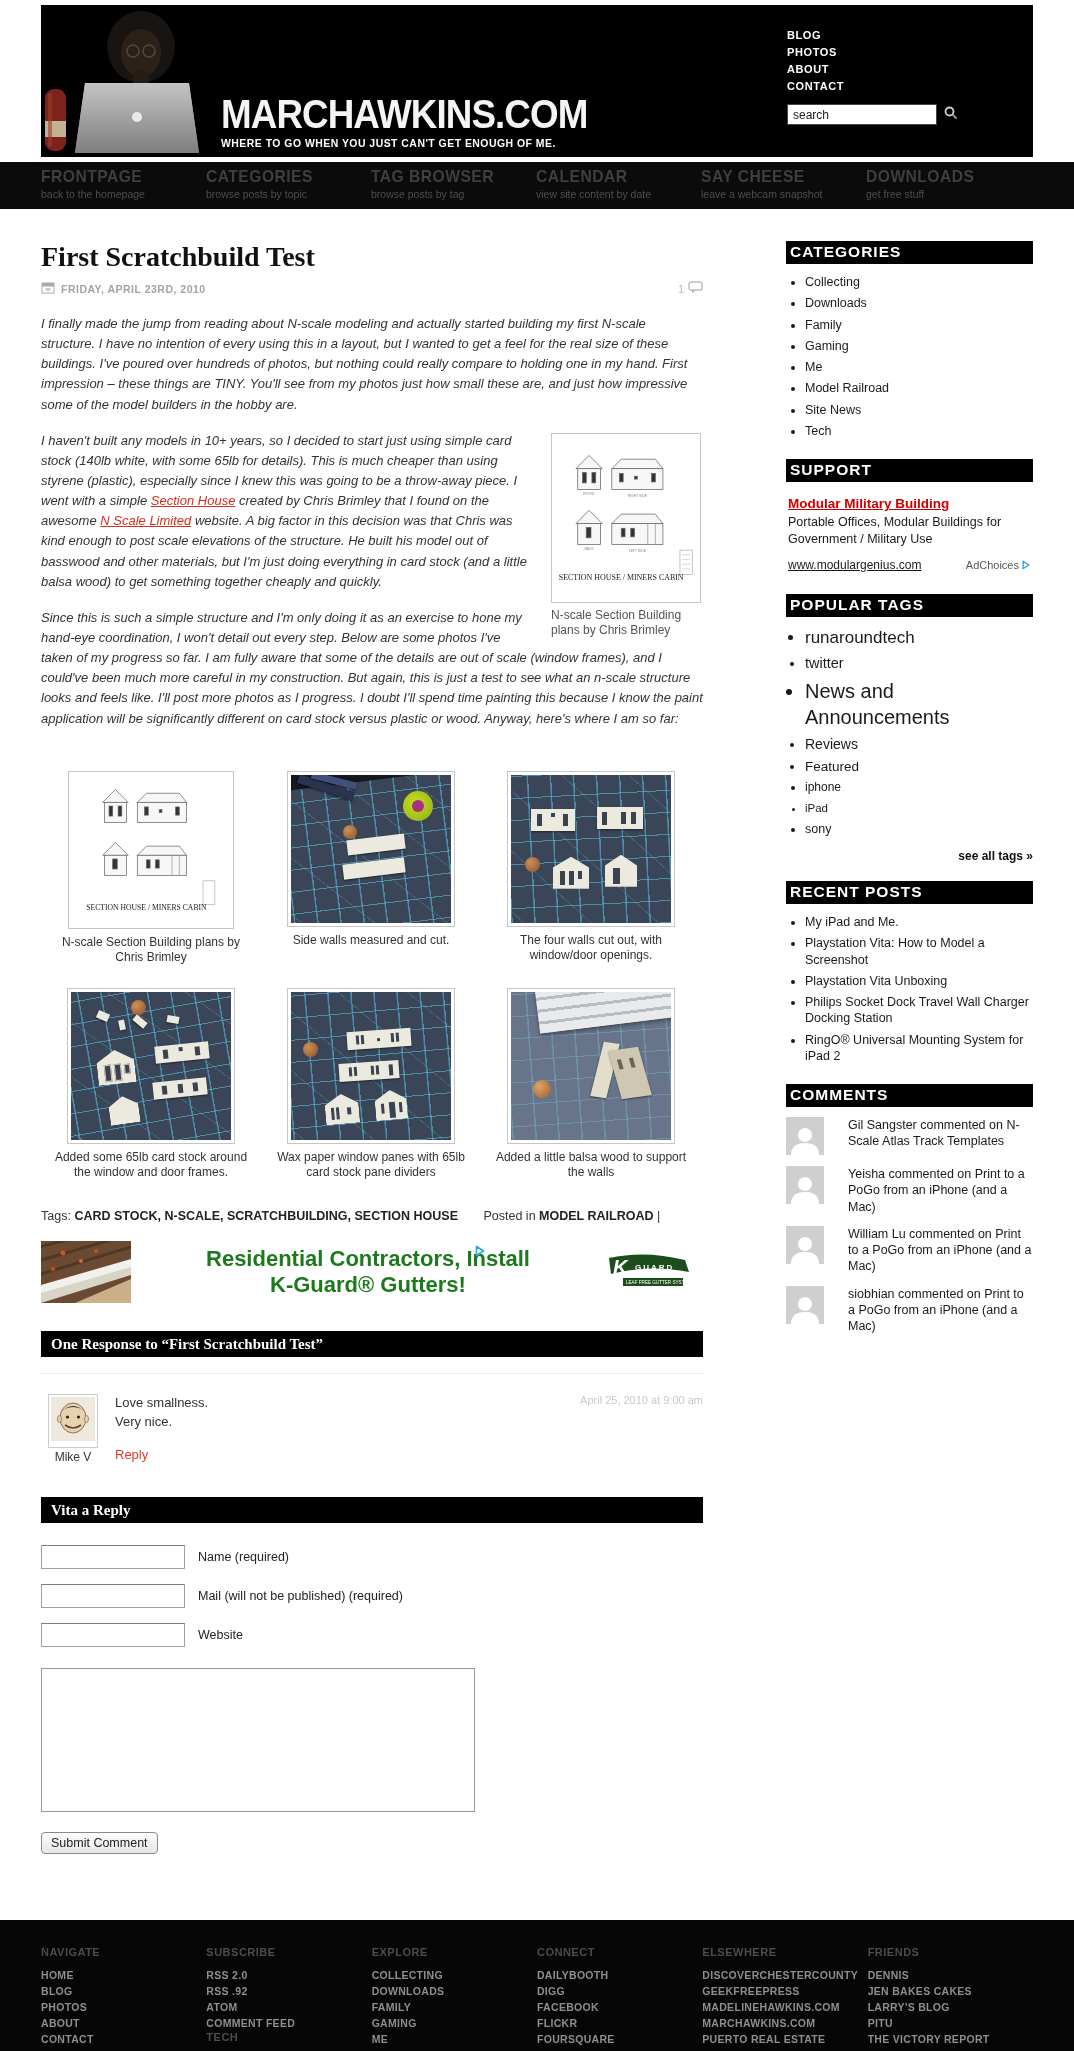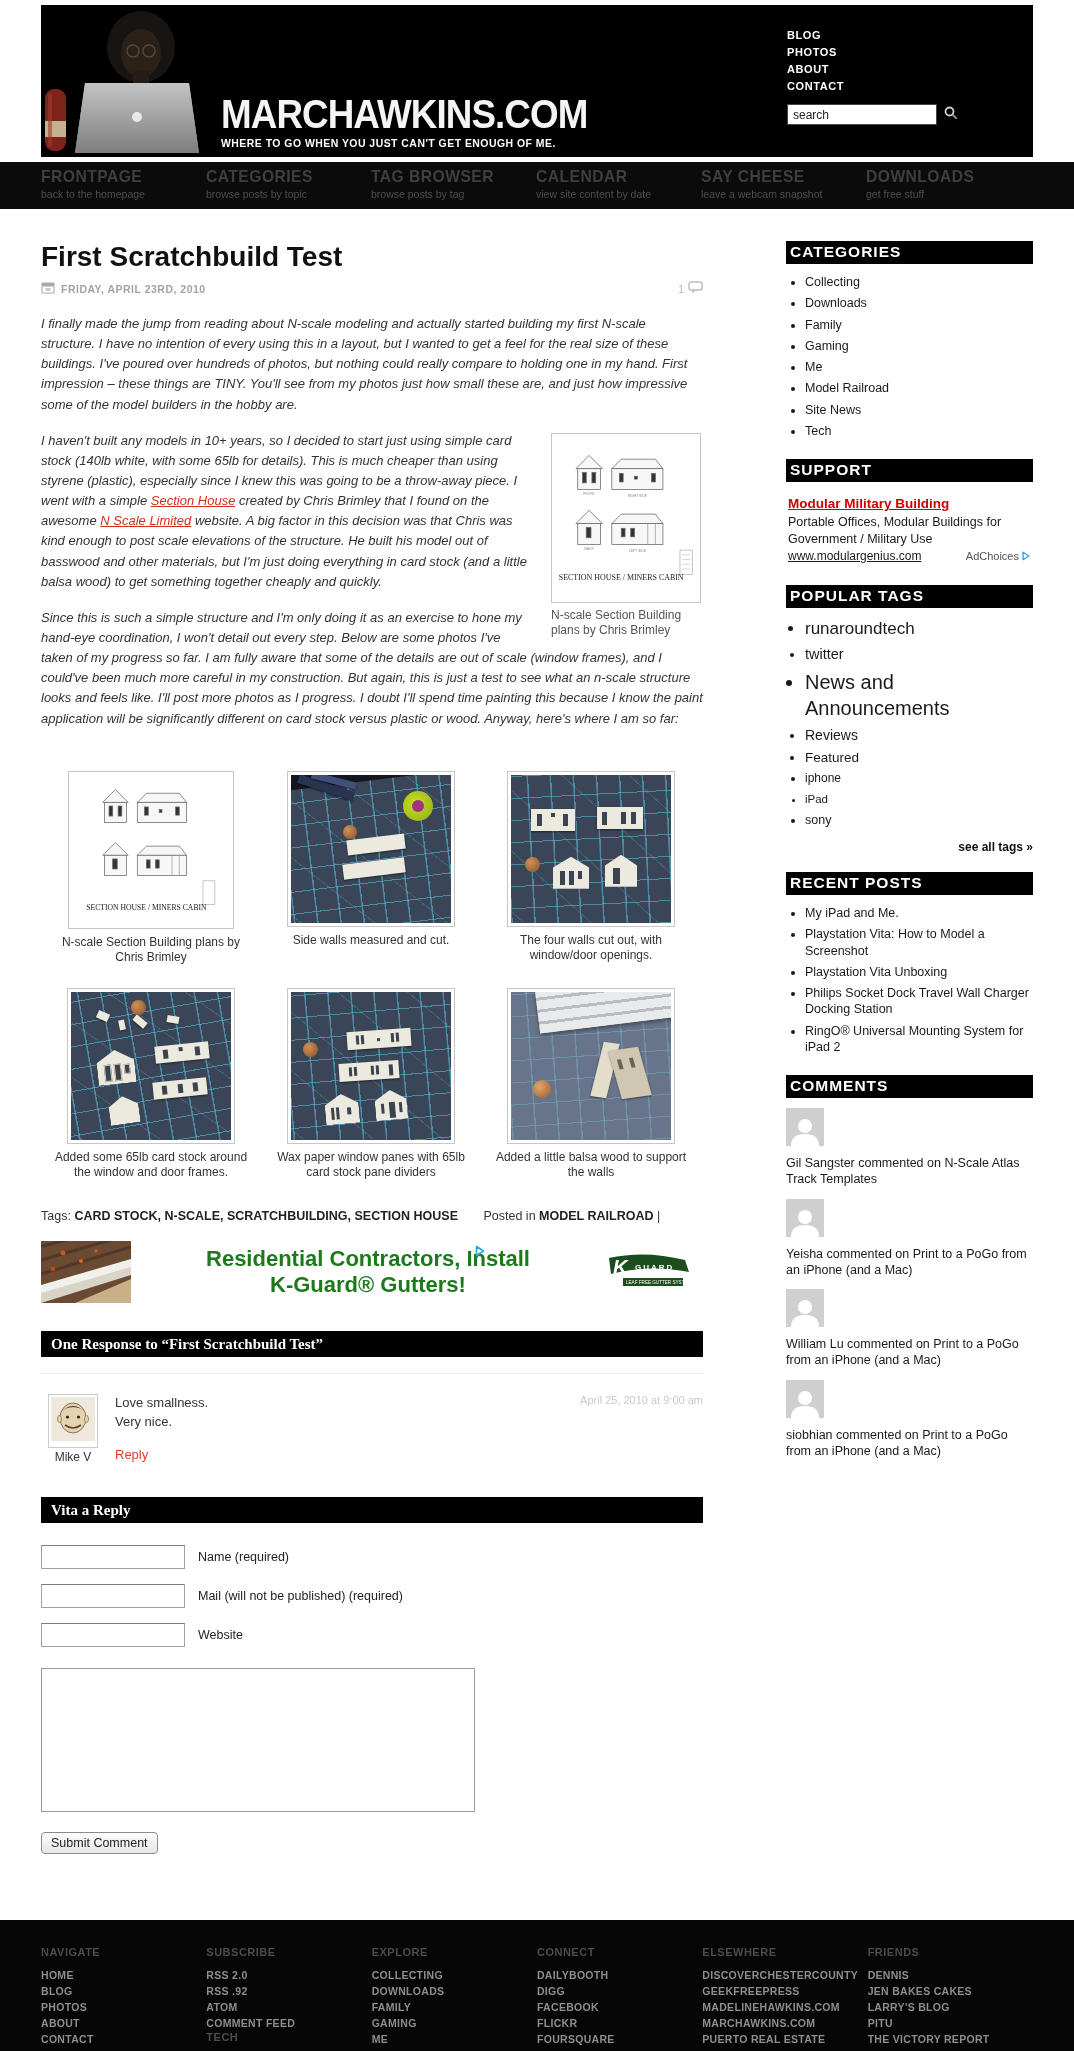--- a/index.html
+++ b/index.html
@@ -24,21 +24,21 @@
   .nitem{width:165px;}
   .nitem .nlabel{font-size:17px;font-weight:bold;color:#3f3f3f;letter-spacing:.5px;text-transform:uppercase;transform:scaleX(.92);transform-origin:left;white-space:nowrap;}
   .nitem .nsub{font-size:10.5px;color:#4e4e4e;margin-top:1px;}
 
   
   .content{width:992px;margin:0 auto;padding-top:32px;display:flex;}
   .main{width:662px;flex:none;}
   .sidebar{width:247px;margin-left:83px;flex:none;}
 
   
-  .post-title{font-family:Liberation Sans, sans-serif;font-size:28px;font-weight:600;color:#111;margin:0;}
+  .post-title{font-family:Liberation Serif, serif;font-size:28px;font-weight:600;color:#111;margin:0;}
   .date-row{display:flex;align-items:center;margin:7px 0 16px;}
   .date-txt{color:#a3a3a3;font-size:10.5px;font-weight:bold;letter-spacing:.5px;margin-left:6px;}
   .spacer{flex:1;}
   .ccount{color:#b9b9b9;font-size:11px;margin-right:4px;}
   .main p{font-size:13px;line-height:1.55;margin:0 0 16px;color:#333;font-style:italic;}
   .redlink{color:#d32f1e;text-decoration:underline;}
 
   .figure{float:right;width:152px;margin:2px 0 8px 20px;}
   .frame{border:1px solid #c6c6c6;background:#fff;padding:3px;display:inline-block;}
   .fig-cap{font-size:12px;color:#555;line-height:1.3;margin-top:5px;}
@@ -88,33 +88,33 @@
   .cform textarea{width:428px;height:138px;border:1px solid #9a9a9a;margin:6px 0 16px;resize:none;}
   .submit{font-size:12.5px;color:#222;padding:3px 9px;border:1px solid #8a8a8a;border-radius:4px;background:linear-gradient(#fdfdfd,#e6e6e6);font-family:"Liberation Sans",sans-serif;}
 
   
   .sb-h{background:#000;color:#fff;font-weight:bold;font-size:15.5px;letter-spacing:1px;text-transform:uppercase;padding:2px 4px 3px;transform-origin:left;}
   .sidebar ul{margin:10px 0 20px;padding-left:19px;}
   .sidebar li{font-size:12.5px;color:#1a1a1a;margin-bottom:5px;line-height:1.3;cursor:pointer;}
   .support-ad{margin:12px 2px 22px;}
   .sad-title{color:#cc0000;font-weight:bold;font-size:13.5px;text-decoration:underline;display:inline-block;}
   .sad-text{font-size:12.5px;color:#1a1a1a;line-height:1.35;margin-top:2px;}
-  .sad-bottom{display:flex;align-items:center;margin-top:1px;}
+  .sad-bottom{display:flex;align-items:center;margin-top:10px;}
   .sad-url{font-size:12px;color:#1a1a1a;text-decoration:underline;}
   .sad-choices{margin-left:auto;font-size:11px;color:#555;display:flex;align-items:center;gap:2px;}
   .tag-cloud li:nth-child(1){font-size:17px;}
   .tag-cloud li:nth-child(2){font-size:14.5px;}
   .tag-cloud li:nth-child(3){font-size:20px;}
   .tag-cloud li:nth-child(4){font-size:14px;}
   .tag-cloud li:nth-child(5){font-size:13.5px;}
   .tag-cloud li:nth-child(6){font-size:12px;}
   .tag-cloud li:nth-child(7){font-size:11.5px;}
   .tag-cloud li:nth-child(8){font-size:12.5px;}
   .seeall{text-align:right;font-size:12px;font-weight:bold;color:#111;margin:-8px 0 18px;cursor:pointer;}
-  .sb-comment{display:flex;gap:9px;margin-bottom:11px;flex-direction:column;}
+  .sb-comment{display:flex;gap:24px;margin-bottom:11px;}
   .sb-av{width:38px;height:38px;background:#cfcfcf;flex:none;display:flex;align-items:flex-end;justify-content:center;overflow:hidden;}
   .sb-ctext{font-size:12.5px;color:#1a1a1a;line-height:1.3;}
   .sb-list{margin-top:10px;}
 
   
   footer{background:#060606;margin-top:66px;padding:26px 0 14px;width:100%;}
   .finner{width:992px;margin:0 auto;}
   .fcols{display:flex;}
   .fcol{width:166px;}
   .fcol h4{color:#4c4c4c;font-size:11px;margin:0 0 9px;letter-spacing:.5px;}

